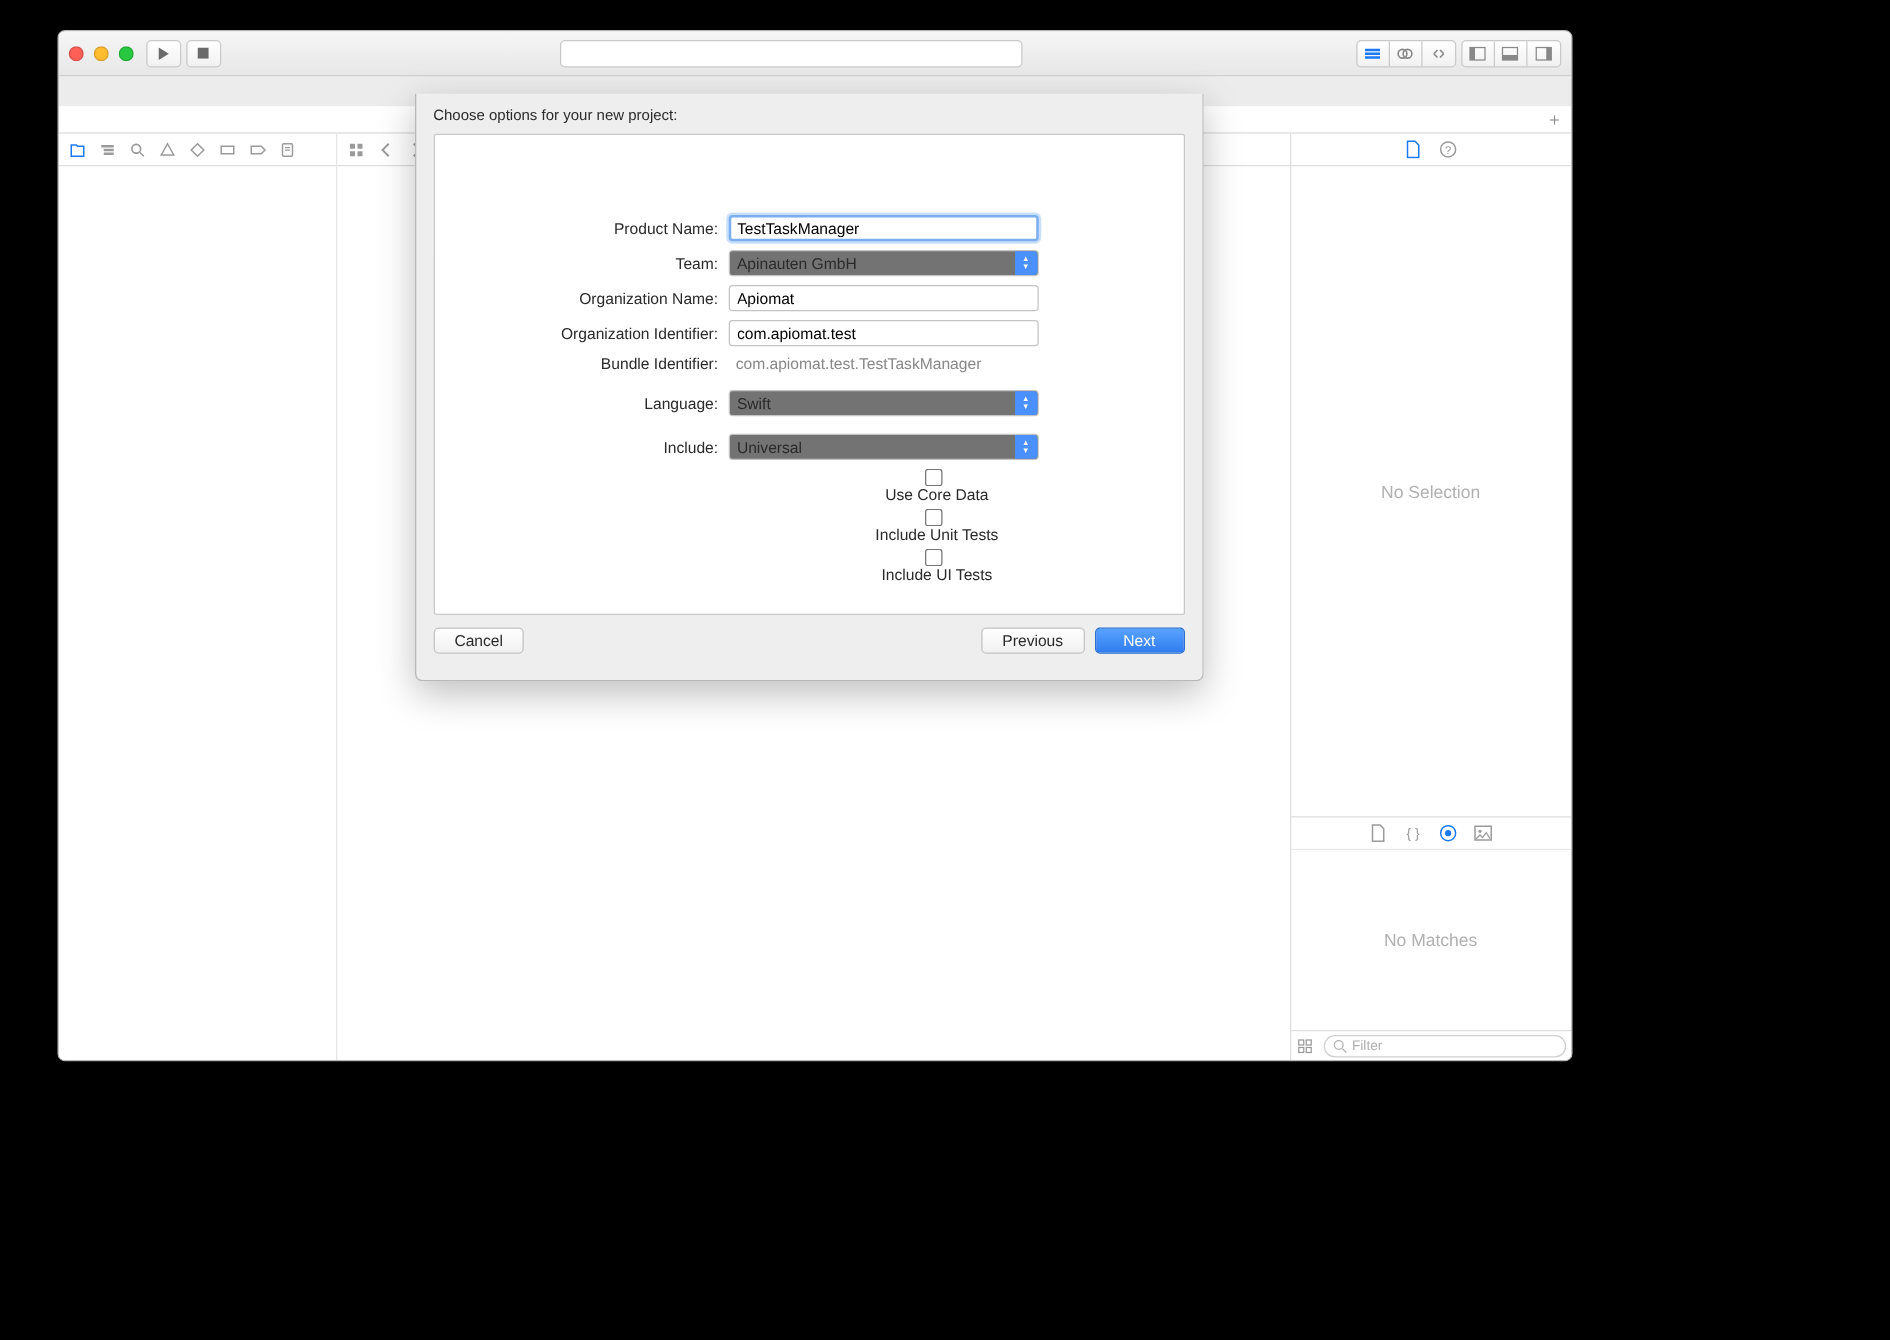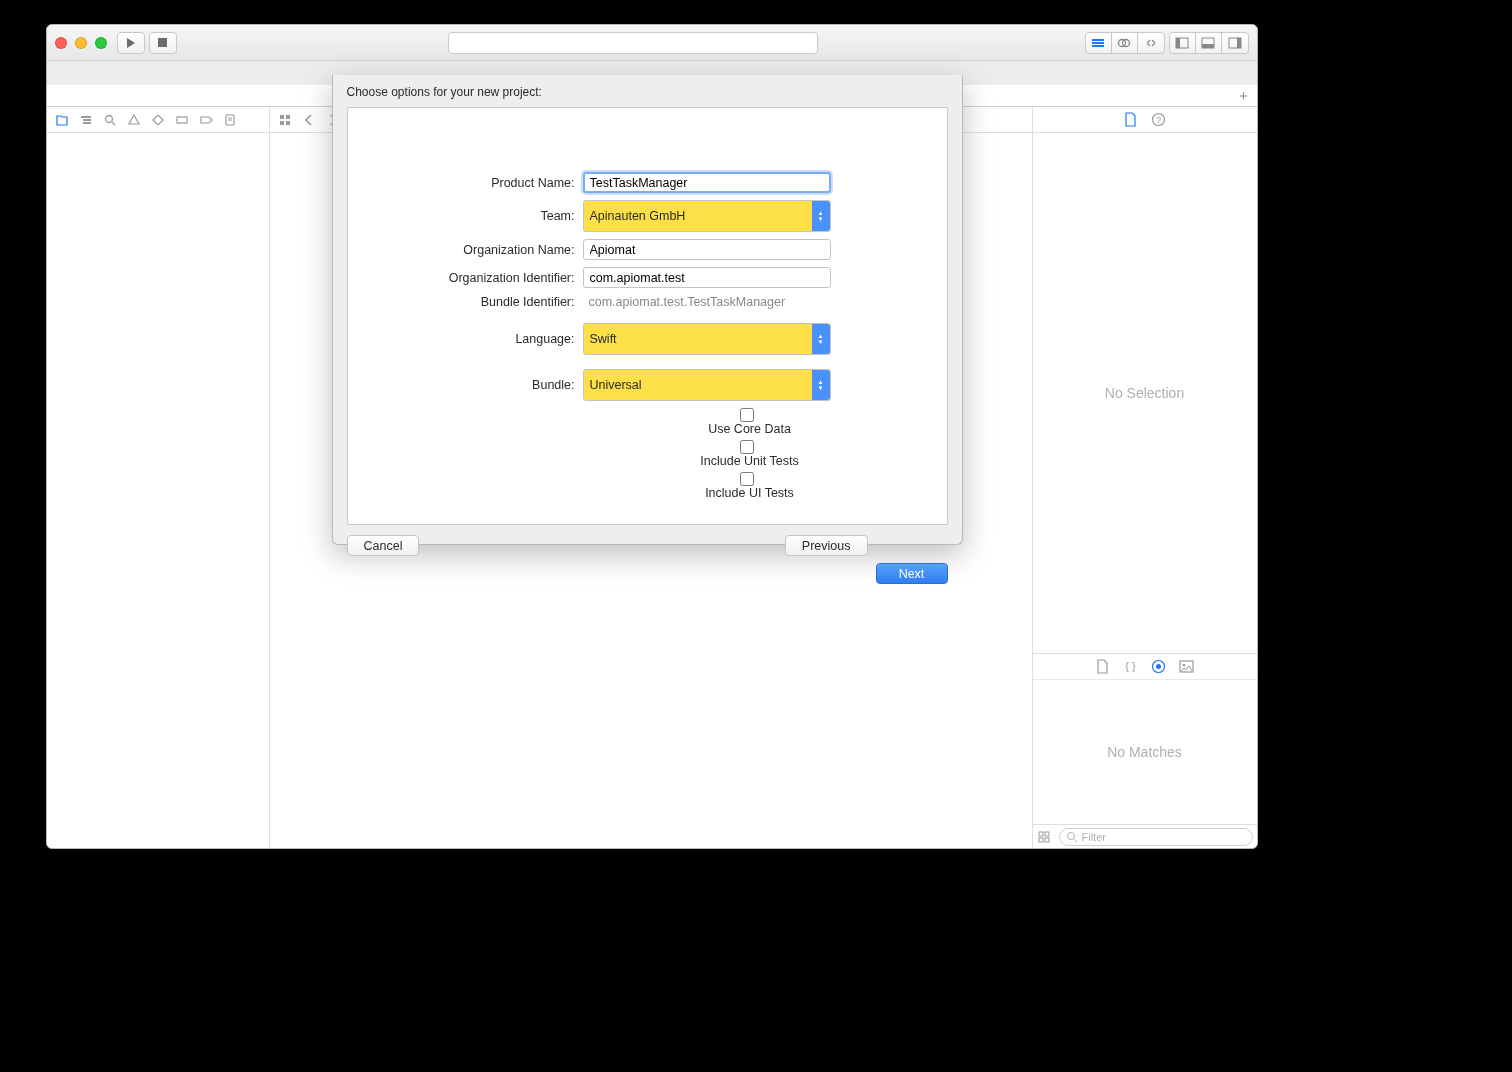--- a/index.html
+++ b/index.html
@@ -111,23 +111,23 @@
     }
     .form-row { display:flex; align-items:center; margin-bottom:7px; font-size:12.5px; color:#2a2a2a; }
     .form-row .lbl { width: 205px; text-align:right; padding-right:8px; }
     .text-input {
       width: 248px; height:21px;
       border:1px solid #c4c4c4; border-radius:3px;
       padding: 1px 6px; font-size:12.5px; background:#fff;
     }
     .text-input.focused { border:2px solid #7aaef0; box-shadow: 0 0 0 2px rgba(100,160,240,0.35); padding:0 5px; }
     .select {
-      width: 248px; height:32px;
+      width: 248px; height:21px;
       border:1px solid #c4c4c4; border-radius:3px;
-      background:#fde047;
+      background:#737373;
       display:flex; align-items:center; padding:0 6px; font-size:12.5px;
       position:relative;
     }
     .select .chev {
       position:absolute; right:0; top:0; bottom:0; width:18px;
       background:#4a90ff; border-radius: 0 3px 3px 0;
       display:flex; flex-direction:column; align-items:center; justify-content:center;
       color:#fff;
     }
     .select .chev::before { content:"▴"; font-size:7px; line-height:6px;}
@@ -141,21 +141,21 @@
       display:flex; align-items:flex-start;
     }
     .btn {
       height:21px; min-width:72px; padding:0 16px;
       border:1px solid #c4c4c4; border-radius:4px;
       background: linear-gradient(#fff,#f0f0f0);
       font-size:12.5px; color:#2a2a2a;
     }
     .btn.primary {
       background: linear-gradient(#58a2ff,#2f7df0);
-      border-color:#2a6fd3; color:#fff; font-weight:500;margin-top:28px;
+      border-color:#2a6fd3; color:#fff; font-weight:500;
     }
     .sheet-buttons .spacer { flex:1; }
 
     svg { display:block; }
   </style>
 </head>
 <body>
 
 <div class="window">
 
@@ -404,21 +404,21 @@
 
       <div class="form-row" style="margin-top:14px">
         <div class="lbl">Language:</div>
         <div class="select">
           <span>Swift</span>
           <div class="chev"></div>
         </div>
       </div>
 
       <div class="form-row" style="margin-top:14px">
-        <div class="lbl">Bundle:</div>
+        <div class="lbl">Include:</div>
         <div class="select">
           <span>Universal</span>
           <div class="chev"></div>
         </div>
       </div>
 
       <div class="checkbox-row" style="margin-top:6px">
         <input type="checkbox" style="">
         <span>Use Core Data</span>
       </div>

